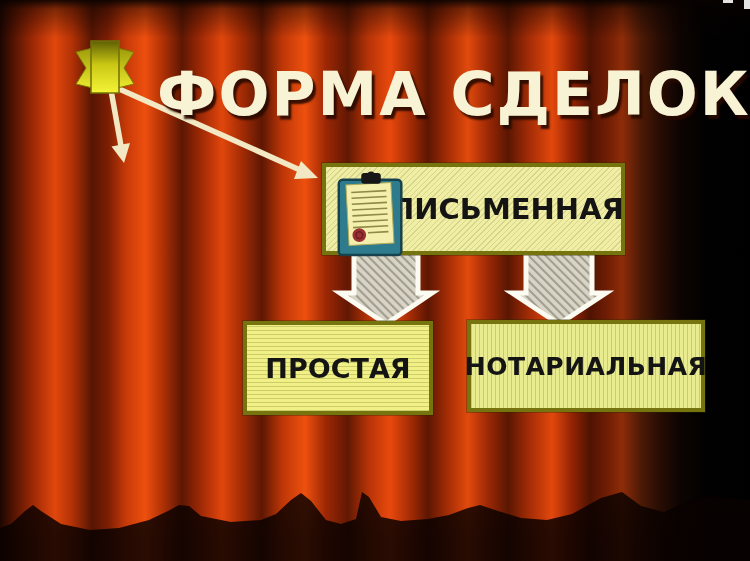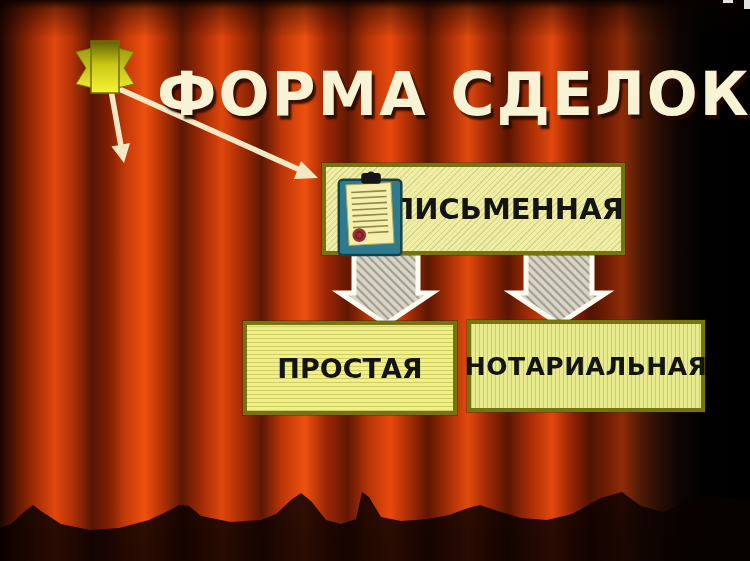--- a/index.html
+++ b/index.html
@@ -48,21 +48,21 @@
     background:radial-gradient(ellipse at 45% 40%, #f6f592 0%, #f1ef7e 65%, #e9e66c 100%);}
   .ellipse .label{position:absolute;left:72px;top:50%;transform:translateY(-58%);font-size:30px;}
   .megaphone{position:absolute;left:16px;top:14px;width:78px;height:80px;}
 
   .rect-pis{left:322px;top:163px;width:303px;height:92px;display:flex;align-items:center;
     padding-left:64px;font-size:29px;
     background-color:#efeea4;
     background-image:repeating-linear-gradient(135deg,rgba(125,123,45,.22) 0 1px,rgba(0,0,0,0) 1px 4px);}
   .clipboard{position:absolute;left:9px;top:4px;width:74px;height:86px;}
 
-  .rect-pro{left:243px;top:321px;width:214px;height:94px;display:flex;align-items:center;justify-content:center;
+  .rect-pro{left:243px;top:321px;width:190px;height:94px;display:flex;align-items:center;justify-content:center;
     font-size:27px;background-color:#f0f086;
     background-image:repeating-linear-gradient(0deg,rgba(125,123,45,.30) 0 1px,rgba(0,0,0,0) 1px 4px);}
   .rect-not{left:467px;top:320px;width:238px;height:92px;display:flex;align-items:center;justify-content:center;
     font-size:25px;letter-spacing:.5px;background-color:#e9ec8e;
     background-image:repeating-linear-gradient(90deg,rgba(125,123,45,.30) 0 1px,rgba(0,0,0,0) 1px 4px);}
 </style>
 </head>
 <body>
 
 <div class="stage">

